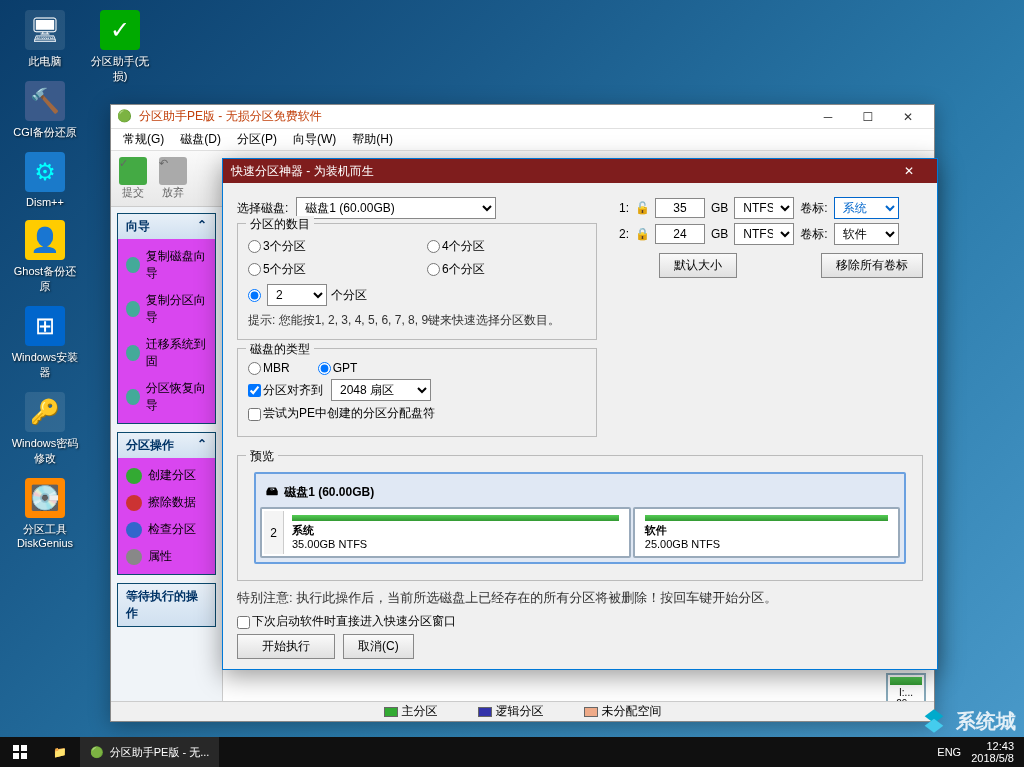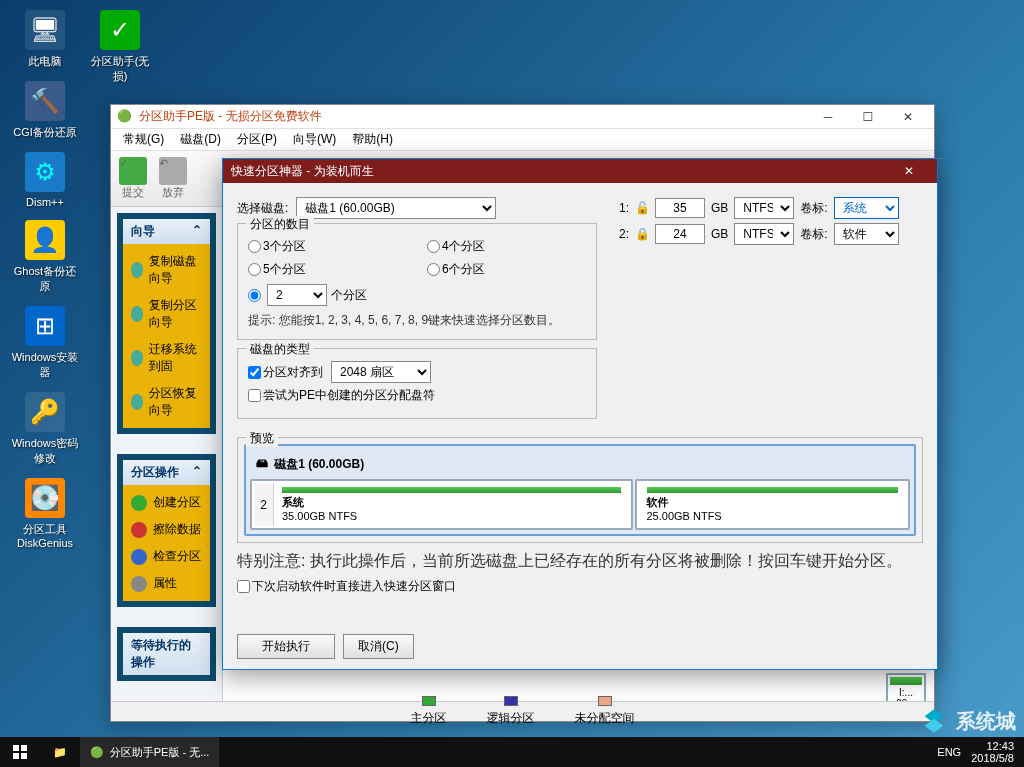--- a/index.html
+++ b/index.html
@@ -18,30 +18,30 @@
 .titlebar .icon { width: 16px; height: 16px; margin-right: 6px; }
 .titlebar .title { flex: 1; font-size: 12px; color: #c2410c; }
 .titlebar .winbtn { width: 40px; height: 22px; text-align: center; line-height: 22px; color: #333; cursor: pointer; }
 .menubar { height: 22px; background: #fff; display: flex; align-items: center; padding: 0 4px; border-bottom: 1px solid #e0e0e0; font-size: 12px; }
 .menubar span { padding: 0 8px; cursor: pointer; }
 .toolbar { height: 56px; background: linear-gradient(#fafafa, #e8e8e8); border-bottom: 1px solid #ccc; display: flex; align-items: center; padding: 0 8px; gap: 12px; }
 .toolbtn { display: flex; flex-direction: column; align-items: center; font-size: 11px; color: #666; cursor: pointer; }
 .toolbtn .ti { width: 28px; height: 28px; background: #ddd; border-radius: 3px; }
 .content { display: flex; height: calc(100% - 24px - 22px - 56px - 20px); }
 .sidebar { width: 112px; background: #f0f4f8; border-right: 1px solid #ccc; padding: 6px; }
-.side-panel { border: 6px solid #0c4a6e; background: #eab308; margin-bottom: 20px; }
+.side-panel { border: 1px solid #0c4a6e; background: #d946ef; margin-bottom: 8px; }
 .side-panel-head { background: linear-gradient(#e8f0f8, #d0e0f0); padding: 4px 8px; font-size: 12px; font-weight: bold; color: #003366; display: flex; justify-content: space-between; }
 .side-panel-body { padding: 4px 0; }
 .side-item { padding: 5px 8px; display: flex; align-items: center; gap: 6px; cursor: pointer; font-size: 12px; }
 .side-item .si { width: 16px; height: 16px; border-radius: 50%; background: #4a9; }
 .main-area { flex: 1; background: #fff; position: relative; }
 .disk-rows { position: absolute; top: 24px; right: 0; width: 100%; padding-right: 12px; text-align: right; }
 .disk-row { height: 22px; display: flex; justify-content: flex-end; gap: 32px; align-items: center; font-size: 12px; }
 .legend { position: absolute; bottom: 0; left: 0; right: 0; height: 20px; background: #f0f0f0; border-top: 1px solid #ccc; display: flex; align-items: center; justify-content: center; gap: 40px; font-size: 12px; }
-.legend-item { display: flex; align-items: center; gap: 4px; flex-direction: column; }
+.legend-item { display: flex; align-items: center; gap: 4px; }
 .legend-sw { width: 14px; height: 10px; border: 1px solid #666; }
 
 
 .dialog { position: absolute; top: 158px; left: 222px; width: 716px; height: 512px; background: #f0f0f0; border: 1px solid #0078d7; box-shadow: 0 6px 24px rgba(0,0,0,0.4); z-index: 100; }
 .dialog-title { height: 24px; background: #7f1d1d; color: #fff; display: flex; align-items: center; padding: 0 8px; font-size: 12px; }
 .dialog-title .t { flex: 1; }
 .dialog-title .x { width: 40px; text-align: center; cursor: pointer; }
 .dialog-body { padding: 10px 14px; display: flex; gap: 20px; }
 .col-left { width: 360px; }
 .col-right { flex: 1; }
@@ -61,21 +61,21 @@
 .preview-bar { border: 2px solid #6aa0e0; background: #e0e8f4; padding: 4px; border-radius: 2px; }
 .preview-head { display: flex; align-items: center; gap: 6px; padding: 4px 6px; font-weight: bold; font-size: 12px; }
 .preview-body { display: flex; gap: 2px; }
 .part-box { border: 2px solid #9ab; border-radius: 2px; background: #fff; padding: 2px; display: flex; }
 .part-num { width: 20px; display: flex; align-items: center; justify-content: center; background: #f4f4f4; border-right: 1px solid #ccc; font-size: 12px; }
 .part-info { flex: 1; padding: 4px 8px; font-size: 11px; }
 .part-info .bar { height: 6px; background: linear-gradient(#5c5, #393); margin-bottom: 2px; }
 .dialog-footer { position: absolute; bottom: 10px; left: 14px; right: 14px; display: flex; align-items: center; }
 .dialog-footer .left { flex: 1; display: flex; gap: 8px; align-items: center; }
 .dialog-footer .right { display: flex; gap: 8px; }
-.warn { font-size: 16px; color: #333; margin: 6px 0; }
+.warn { font-size: 13px; color: #333; margin: 6px 0; }
 .status-top { position:absolute; right:4px; top:0; display:flex; gap:18px; font-size:12px; height:24px; align-items:center; background:#f0f0f0; padding:0 8px; border:1px solid #ccc; border-top:none; }
 
 
 .small-parts { position: absolute; right: 8px; top: 466px; display: flex; gap: 4px; }
 .small-part { width: 40px; border: 2px solid #8ab; background:#fff; padding:2px; font-size:10px; text-align:center; }
 .small-part .sb { height: 8px; background: linear-gradient(#5c5,#393); margin-bottom:2px;}
 
 
 .taskbar { position: absolute; bottom: 0; left: 0; right: 0; height: 30px; background: #101010; display: flex; align-items: center; color: #fff; font-size: 11px; }
 .taskbar .start { width: 40px; height: 30px; display: flex; align-items: center; justify-content: center; cursor: pointer; }
@@ -279,20 +279,24 @@
             <label><input type="radio" name="pc" checked="" style=""></label>
             <select style="width:60px"><option>2</option></select>
             <span>个分区</span>
           </div>
         </div>
         <div class="hint">提示: 您能按1, 2, 3, 4, 5, 6, 7, 8, 9键来快速选择分区数目。</div>
       </div>
       <div class="fieldset">
         <div class="legend-t">磁盘的类型</div>
         <div class="form-row">
+          <label><input type="radio" name="dt" style=""><span>MBR</span></label>
+          <label style="margin-left:20px"><input type="radio" name="dt" checked="" style=""><span>GPT</span></label>
+        </div>
+        <div class="form-row">
           <label><input type="checkbox" checked="" style=""><span>分区对齐到</span></label>
           <select style="width:100px"><option>2048 扇区</option></select>
         </div>
         <div class="form-row">
           <label><input type="checkbox" style=""><span>尝试为PE中创建的分区分配盘符</span></label>
         </div>
       </div>
     </div>
     <div class="col-right">
       <div class="part-row">
@@ -306,25 +310,31 @@
       </div>
       <div class="part-row">
         <span class="num">2:</span>
         <span class="lock">🔒</span>
         <input type="text" style="width: 50px;" value="24">
         <span>GB</span>
         <select style="width:60px"><option>NTFS</option></select>
         <span>卷标:</span>
         <select style="width:65px"><option>软件</option></select>
       </div>
+      <div class="part-row" style="justify-content:space-between;margin-top:8px">
+        <span></span>
+        <button class="btn" style="margin-left:36px">默认大小</button>
+        <span style="flex:1"></span>
+        <button class="btn">移除所有卷标</button>
+      </div>
     </div>
   </div>
 
   <div style="padding:0 14px">
-    <div class="fieldset" style="padding:6px">
+    <div class="fieldset" style="padding:16px">
       <div class="legend-t">预览</div>
       <div class="preview-bar">
         <div class="preview-head">
             <span>🖴</span>
             <span>磁盘1  (60.00GB)</span>
           </div>
         <div class="preview-body">
           <div class="part-box" style="flex:35">
             <div class="part-num">2</div>
             <div class="part-info"><div class="bar"></div><b>系统</b><br><span>35.00GB NTFS</span></div>

